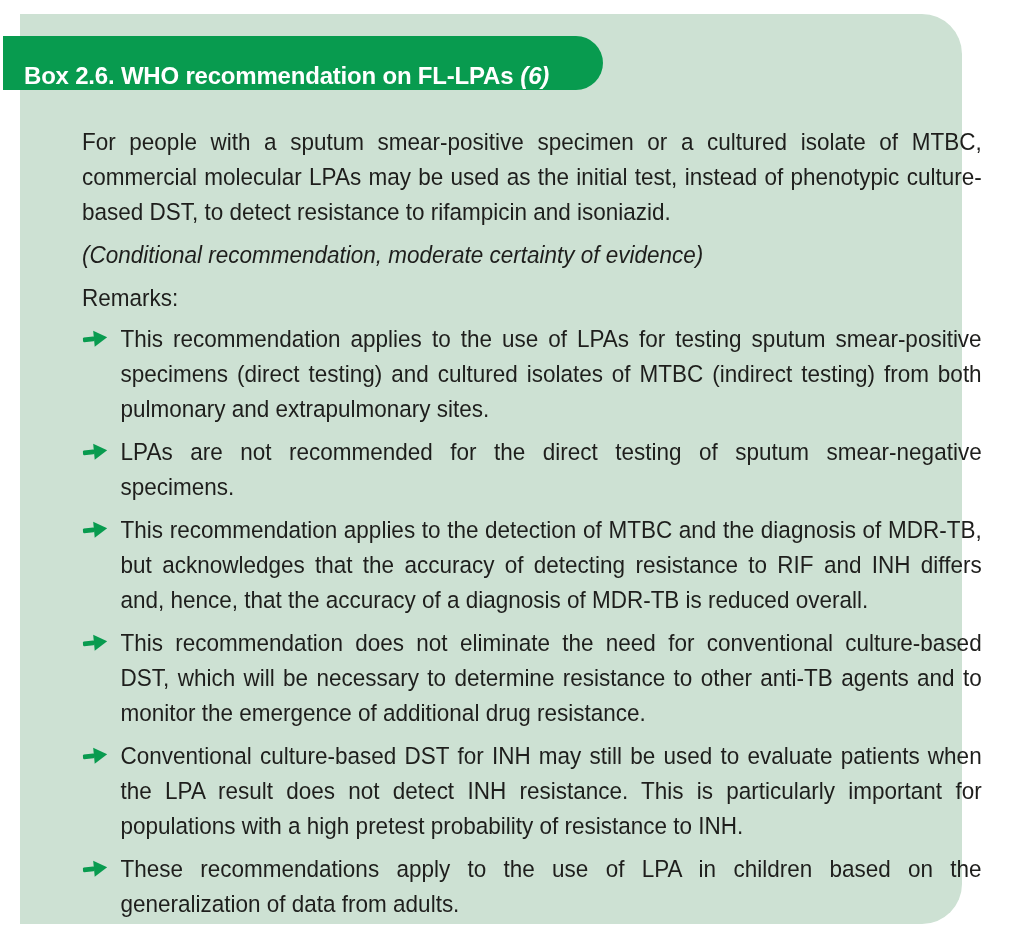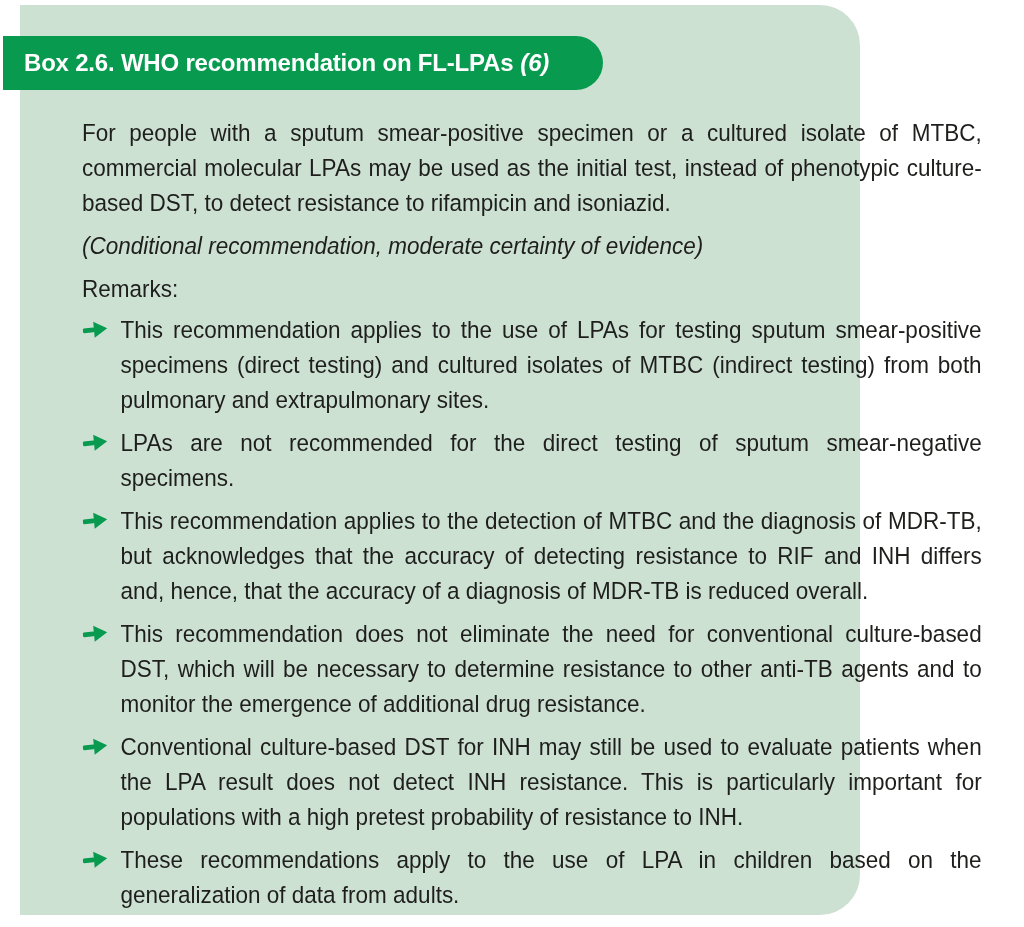--- a/index.html
+++ b/index.html
@@ -15,37 +15,37 @@
     position: relative;
     width: 1024px;
     height: 927px;
     background: #ffffff;
     overflow: hidden;
     font-family: "Liberation Sans", sans-serif;
   }
   .panel {
     position: absolute;
     left: 20px;
-    top: 5px;
-    width: 840px;
+    top: 14px;
+    width: 942px;
     height: 910px;
     background: var(--panel-green);
     border-radius: 0 40px 40px 0;
   }
   .header-bar {
     position: absolute;
     left: 3px;
     top: 36px;
     width: 600px;
     height: 54px;
     background: var(--header-green);
     border-radius: 0 27px 27px 0;
     color: var(--title-white);
     display: flex;
-    align-items: center;
+    align-items: flex-end;
     padding-left: 21px;
     font-size: 24px;
     font-weight: bold;
     letter-spacing: -0.2px;
   }
   .title-ref { font-style: italic; margin-left: 7px; }
   .content {
     position: absolute;
     left: 62px;
     top: 110px;

